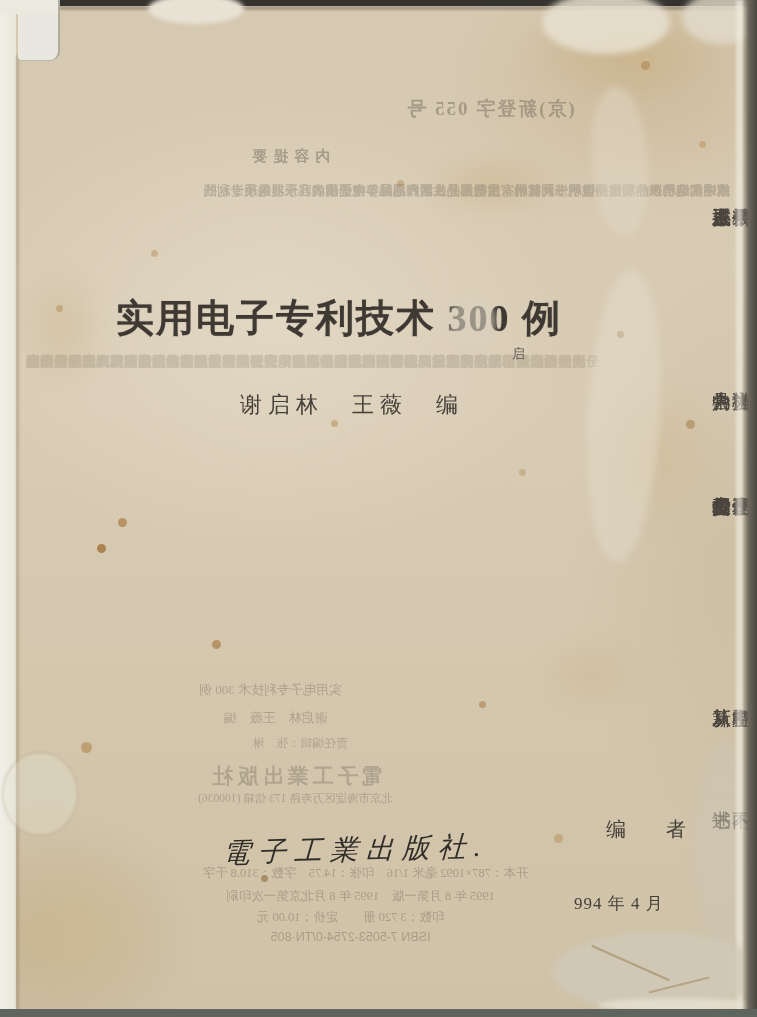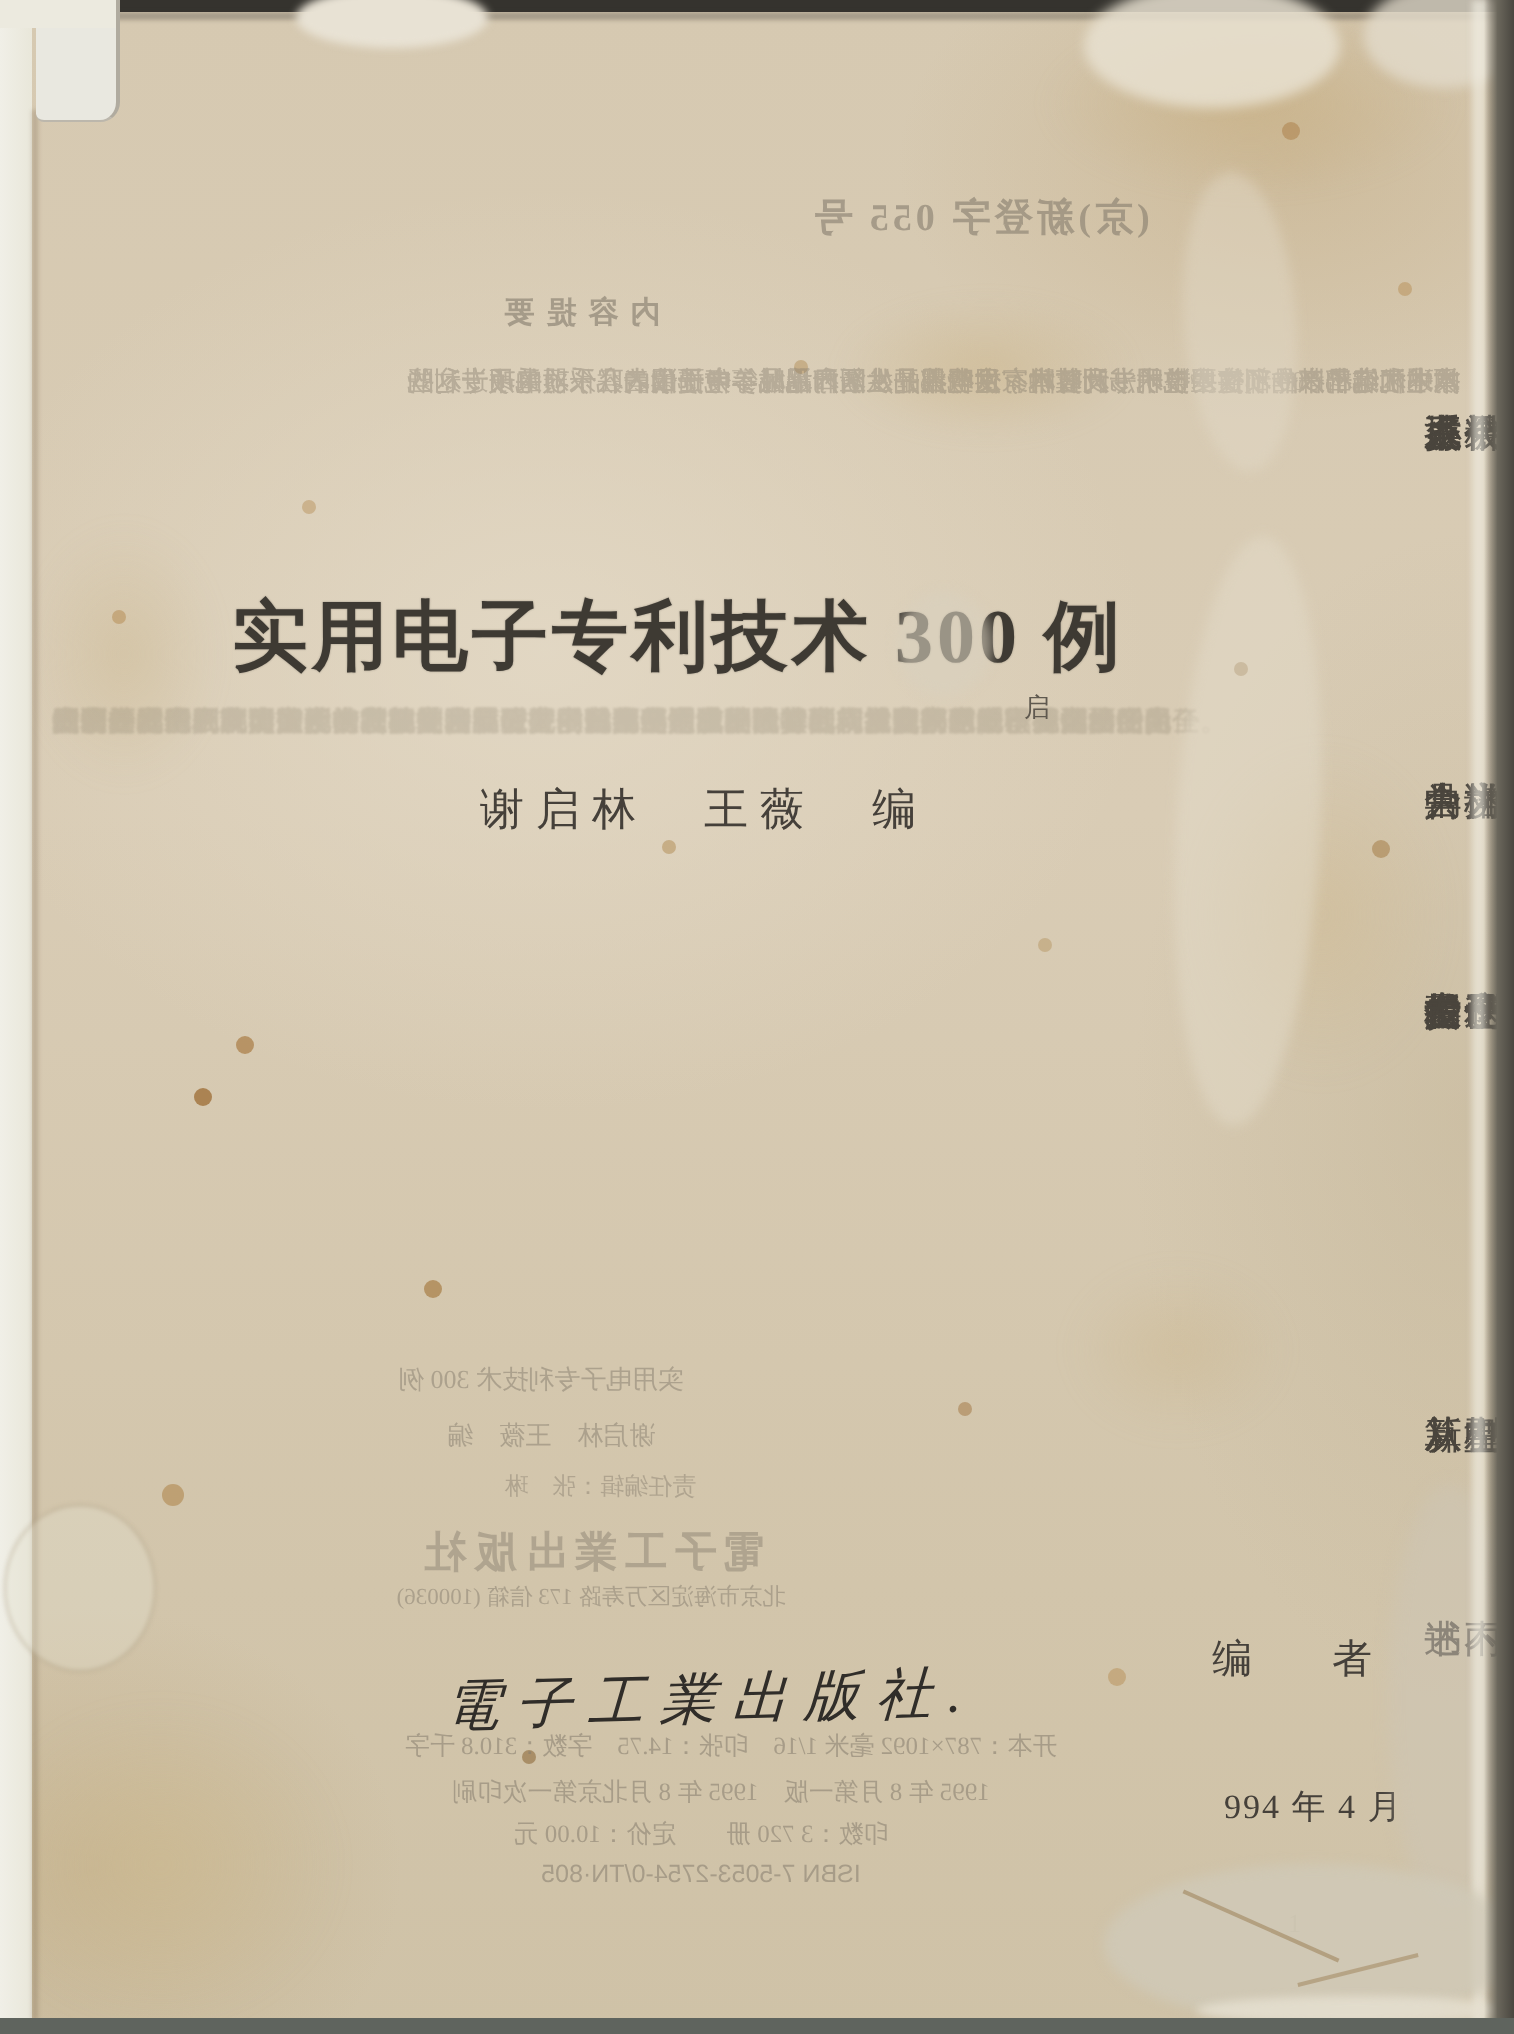--- a/index.html
+++ b/index.html
@@ -125,21 +125,21 @@
       <div class="ln">从申请</div>
       <div class="ln">从左往</div>
       <div class="ln">新型，</div>
       <div class="ln">算机校</div>
     </div>
   <div class="frag g5">
       <div class="ln">书内容取</div>
       <div class="ln">述不准确</div>
     </div>
   <div class="txt" style="left:606px;top:816px;font-size:20px;letter-spacing:10px;color:#45403a;">编　者</div>
-  <div class="txt" style="left:612px;top:892px;font-size:17px;letter-spacing:1px;color:#45403a;">994 年 4 月</div>
+  <div class="txt" style="left:574px;top:892px;font-size:17px;letter-spacing:1px;color:#45403a;">994 年 4 月</div>
   <div class="txt" style="left:644px;top:954px;font-size:13px;color:#6d6450;opacity:.18;">1</div>
 
   <div class="blob" style="left:448px;top:296px;width:48px;height:52px;background:rgba(216,208,190,.6);filter:blur(3px);z-index:3;"></div>
 
   <div class="blob" style="left:588px;top:268px;width:72px;height:295px;background:rgba(228,219,201,.5);filter:blur(3px);transform:rotate(3deg);"></div>
   <div class="blob" style="left:592px;top:86px;width:56px;height:150px;background:rgba(226,218,200,.45);filter:blur(3px);transform:rotate(-4deg);"></div>
   <div class="blob" style="left:694px;top:742px;width:62px;height:215px;background:rgba(205,198,182,.5);filter:blur(4px);"></div>
 
   <div style="left:0;top:0;width:757px;height:6px;background:#35332e;"></div>
   <div style="left:0;top:6px;width:757px;height:4px;background:rgba(53,51,46,.3);filter:blur(1px);"></div>

